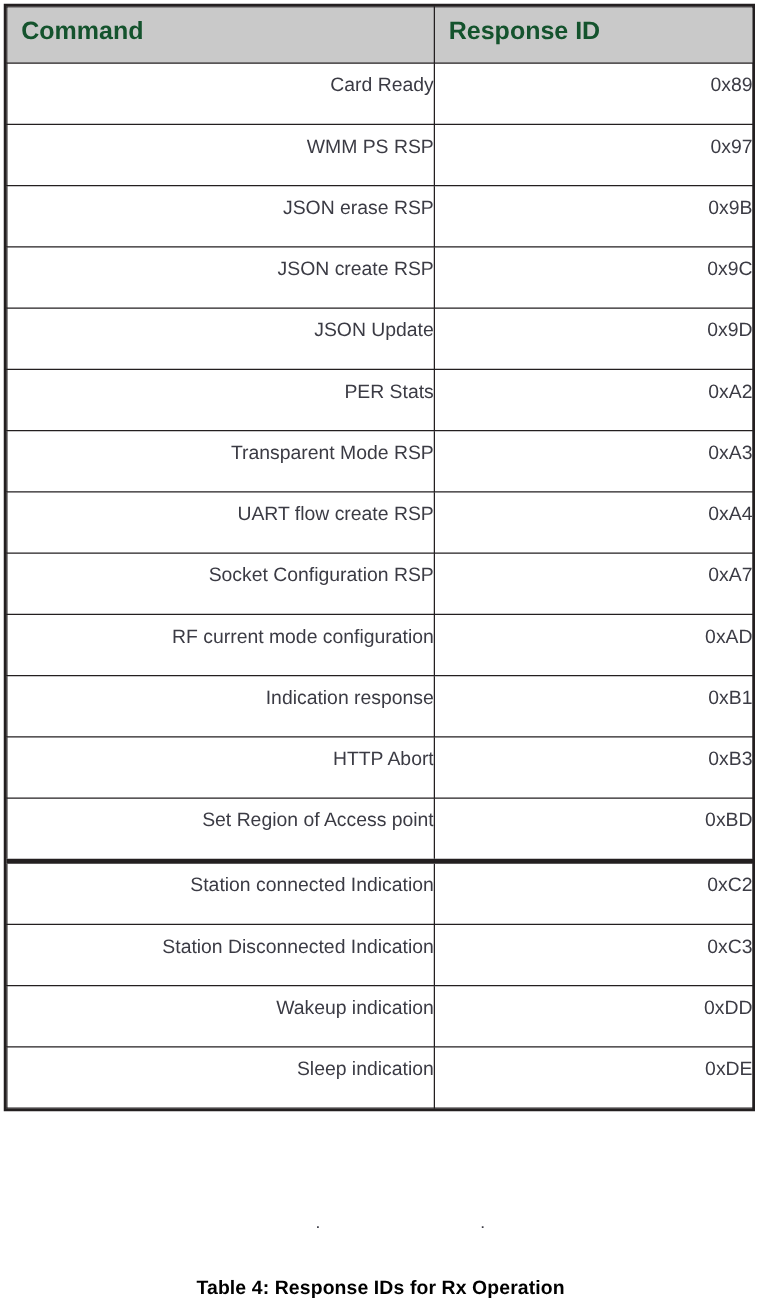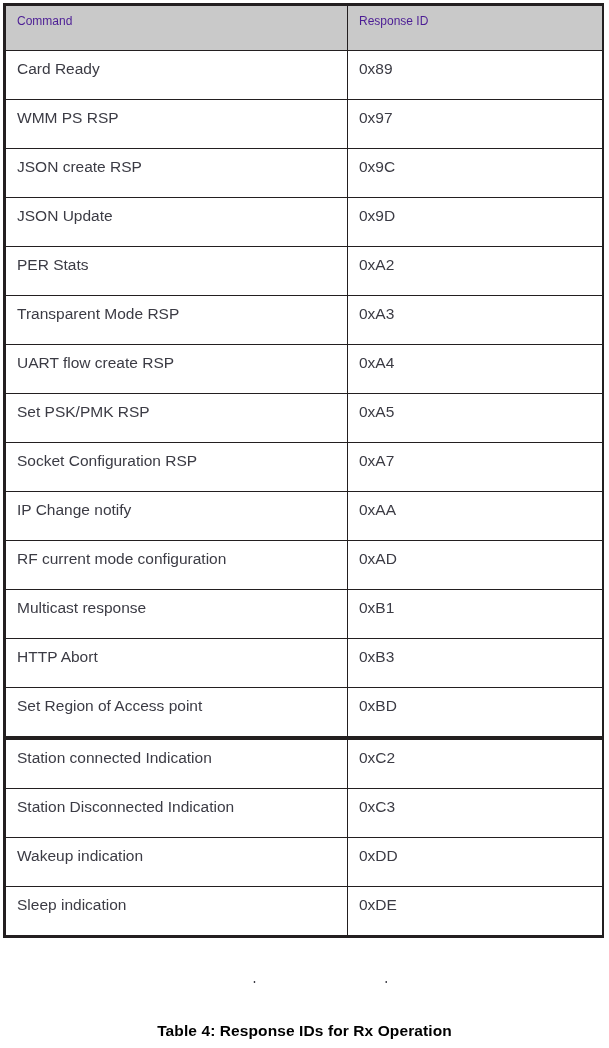--- a/index.html
+++ b/index.html
@@ -45,30 +45,31 @@
     line-height: 1.0;
     color: #3b3b44;
     font-weight: normal;
     overflow: hidden;
   }
 
   
   table.doc-table thead th {
     background: #c9c9c9;
     height: 35px;
-    font-weight: normal;
-    color: #4c1d95;
-    font-size: 12px;
+    font-weight: bold;
+    color: #14532d;
+    font-size: 20px;
     padding-top: 9px;
   }
 
   
   table.doc-table tbody td {
     height: 38px;
     padding-top: 10px;
+    text-align: right;
   }
 
   
   tr.row-tall td {
     height: 57px;
   }
 
   
   tr.row-split td {
     border-bottom: 4px solid #231f20;
@@ -126,57 +127,53 @@
     <tbody>
       <tr>
         <td>Card Ready</td>
         <td>0x89</td>
       </tr>
       <tr>
         <td>WMM PS RSP</td>
         <td>0x97</td>
       </tr>
       <tr>
+        <td>JSON erase RSP</td>
+        <td>0x9B</td>
+      </tr>
+      <tr>
         <td>JSON create RSP</td>
         <td>0x9C</td>
       </tr>
       <tr>
         <td>JSON Update</td>
         <td>0x9D</td>
       </tr>
       <tr>
         <td>PER Stats</td>
         <td>0xA2</td>
       </tr>
       <tr>
         <td>Transparent Mode RSP</td>
         <td>0xA3</td>
       </tr>
       <tr>
         <td>UART flow create RSP</td>
         <td>0xA4</td>
       </tr>
       <tr>
-        <td>Set PSK/PMK RSP</td>
-        <td>0xA5</td>
-      </tr>
-      <tr>
         <td>Socket Configuration RSP</td>
         <td>0xA7</td>
       </tr>
       <tr>
-        <td>IP Change notify</td>
-        <td>0xAA</td>
-      </tr>
-      <tr>
         <td>RF current mode configuration</td>
         <td>0xAD</td>
       </tr>
       <tr>
-        <td>Multicast response</td>
+        <td>Indication response</td>
         <td>0xB1</td>
       </tr>
       <tr>
         <td>HTTP Abort</td>
         <td>0xB3</td>
       </tr>
       <tr class="row-tall row-split">
         <td>Set Region of Access point</td>
         <td>0xBD</td>
       </tr>

